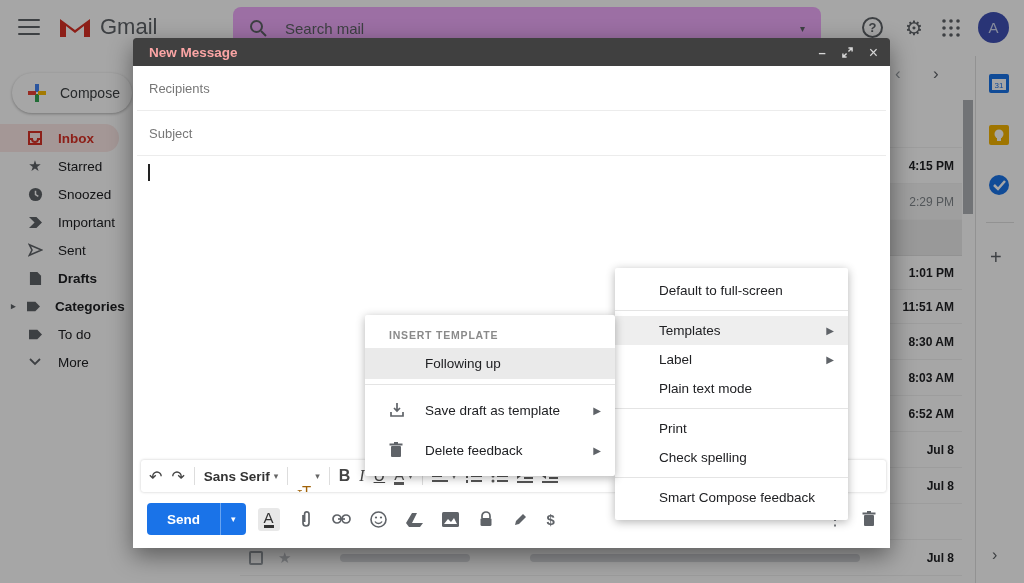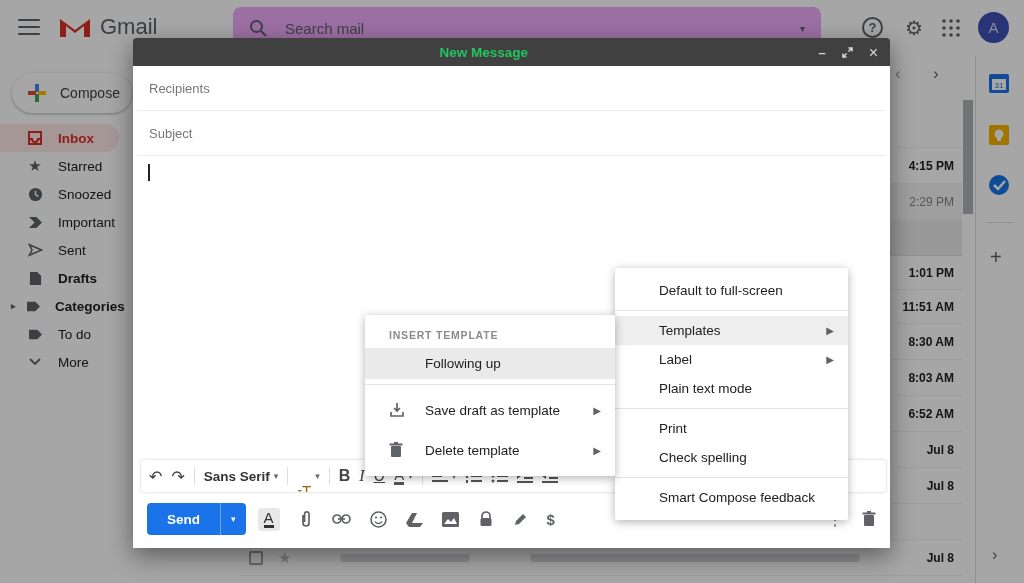--- a/index.html
+++ b/index.html
@@ -52,21 +52,21 @@
   .rail-ic{position:absolute;left:12px;width:22px;height:22px;border-radius:4px;cursor:pointer;}
   .rail-div{position:absolute;left:10px;width:28px;height:1px;background:#e0e0e0;}
   .rail-plus{position:absolute;left:14px;color:#5f6368;font-size:20px;cursor:pointer;}
   .rail-collapse{position:absolute;left:16px;color:#5f6368;font-size:16px;cursor:pointer;}
 
   .dim{position:absolute;inset:0;background:rgba(0,0,0,.35);z-index:10;}
 
   
   .compose{position:absolute;left:133px;top:38px;width:757px;height:510px;background:#fff;z-index:20;border-radius:3px 3px 0 0;box-shadow:0 8px 24px rgba(0,0,0,.45);}
   .c-head{height:28px;background:var(--header-dark);border-radius:3px 3px 0 0;display:flex;align-items:center;padding:0 12px 0 16px;cursor:move;}
-  .c-title{color:#22c55e;font-size:13.5px;font-weight:bold;flex:1;text-align:center;}
+  .c-title{color:#fca5a5;font-size:13.5px;font-weight:bold;flex:1;}
   .c-ctl{color:#d7d7d7;display:flex;gap:16px;align-items:center;}
   .c-ctl span{cursor:pointer;font-size:13px;line-height:13px;}
   .c-field{height:45px;margin:0 4px;border-bottom:1px solid #ececec;display:flex;align-items:center;padding-left:12px;font-size:13px;color:#777;cursor:text;}
   .c-body{position:relative;height:300px;cursor:text;}
   .caret-line{position:absolute;left:15px;top:8px;width:1.5px;height:17px;background:#222;}
 
   .fmtbar{position:absolute;left:8px;right:4px;bottom:56px;height:32px;background:#fff;display:flex;align-items:center;gap:9px;padding-left:8px;box-shadow:0 0 3px rgba(0,0,0,.22);border-radius:3px;overflow:hidden;}
   .fmtbar .fi{color:#444;font-size:16px;display:flex;align-items:center;cursor:pointer;white-space:nowrap;}
   .fmtbar .sep{width:1px;height:18px;background:#ddd;}
   .fmt-caret{font-size:9px;color:#666;margin-left:4px;}
@@ -530,18 +530,18 @@
       <span class="arrow">▶</span>
     </div>
     <div class="t-row">
       <span class="ric">
         <svg width="14" height="16" viewBox="0 0 14 16">
             <rect x="2" y="4" width="10" height="11" rx="1" fill="#5f6368"></rect>
             <rect x="0.5" y="1.5" width="13" height="2" fill="#5f6368"></rect>
             <rect x="5" y="0" width="4" height="2" fill="#5f6368"></rect>
           </svg>
       </span>
-      <span>Delete template</span>
+      <span>Delete feedback</span>
       <span class="arrow">▶</span>
     </div>
   </div>
 
 </div>
 
 </body></html>

